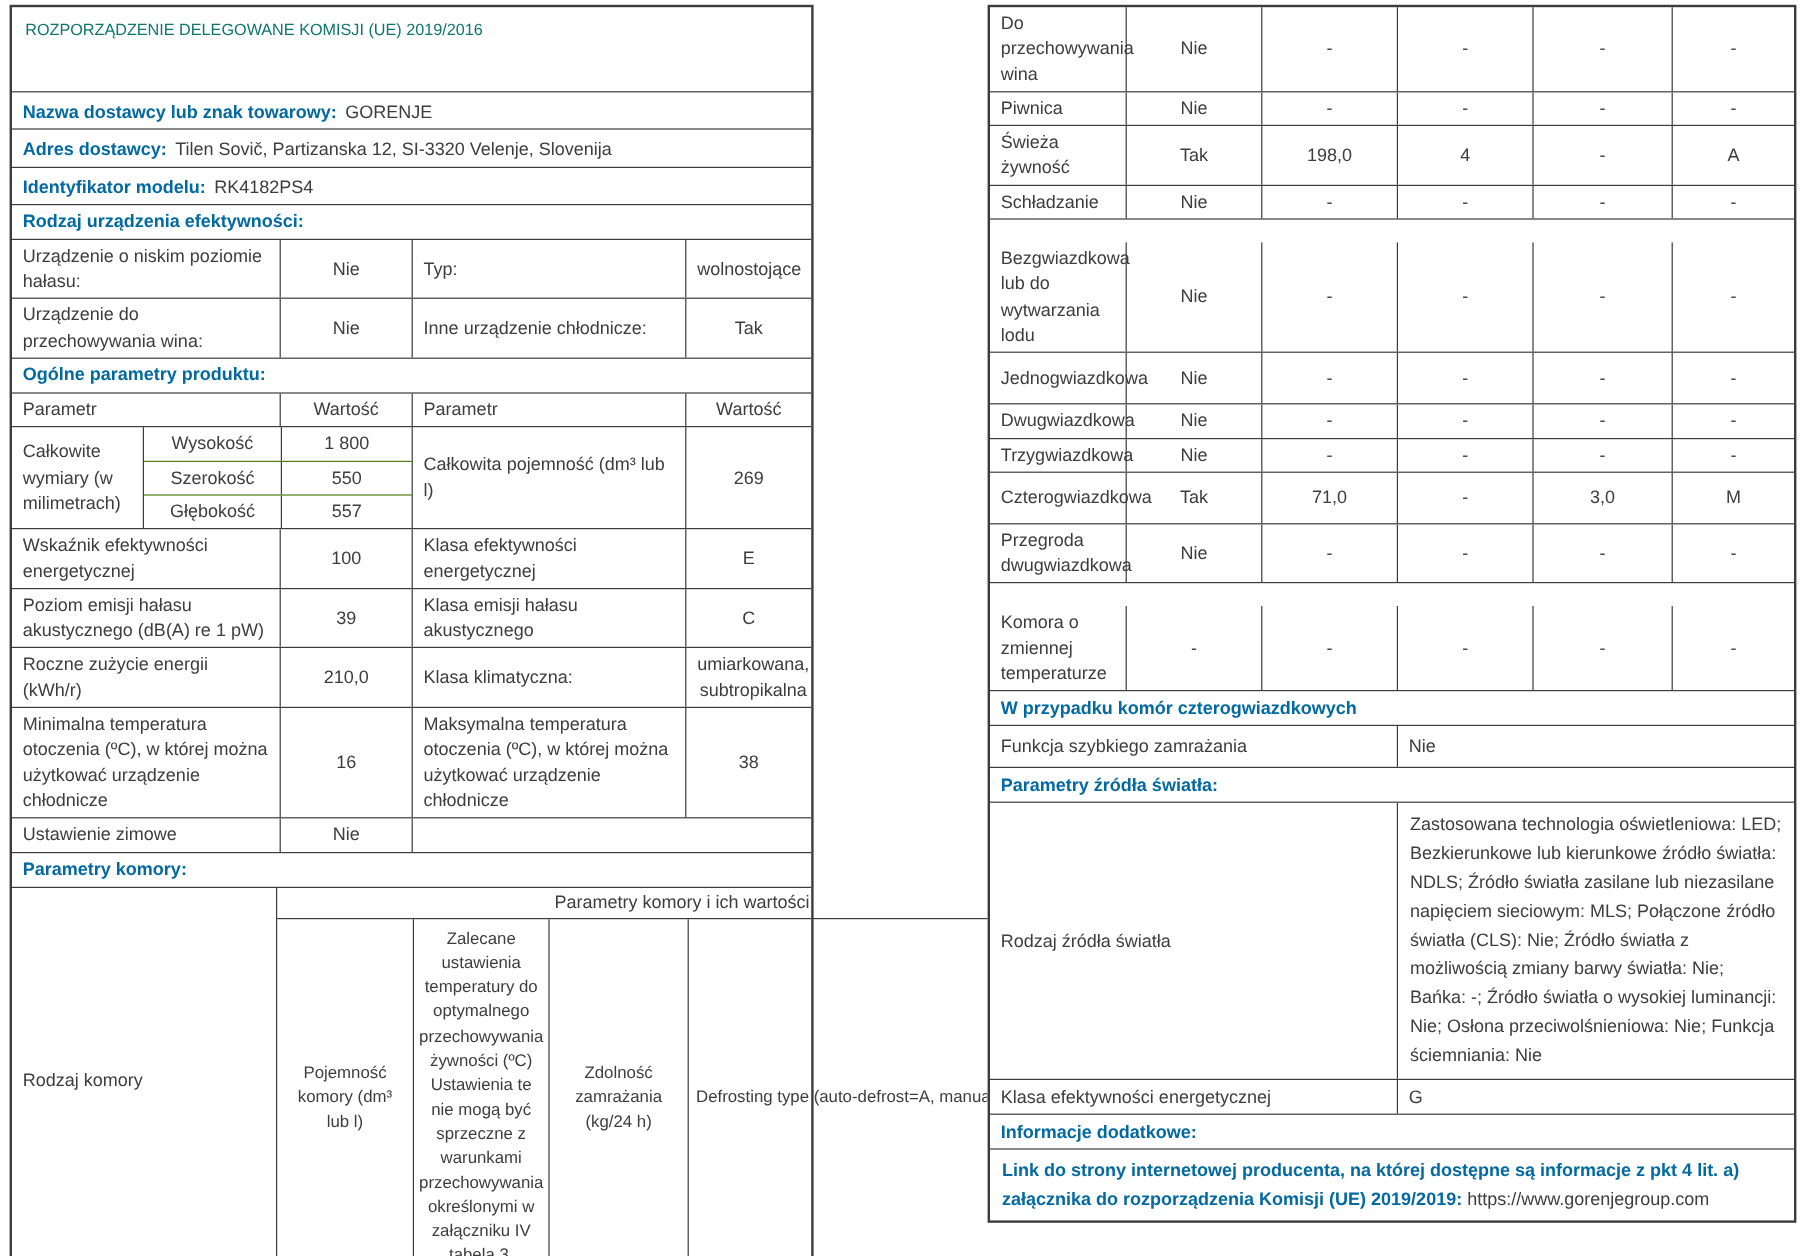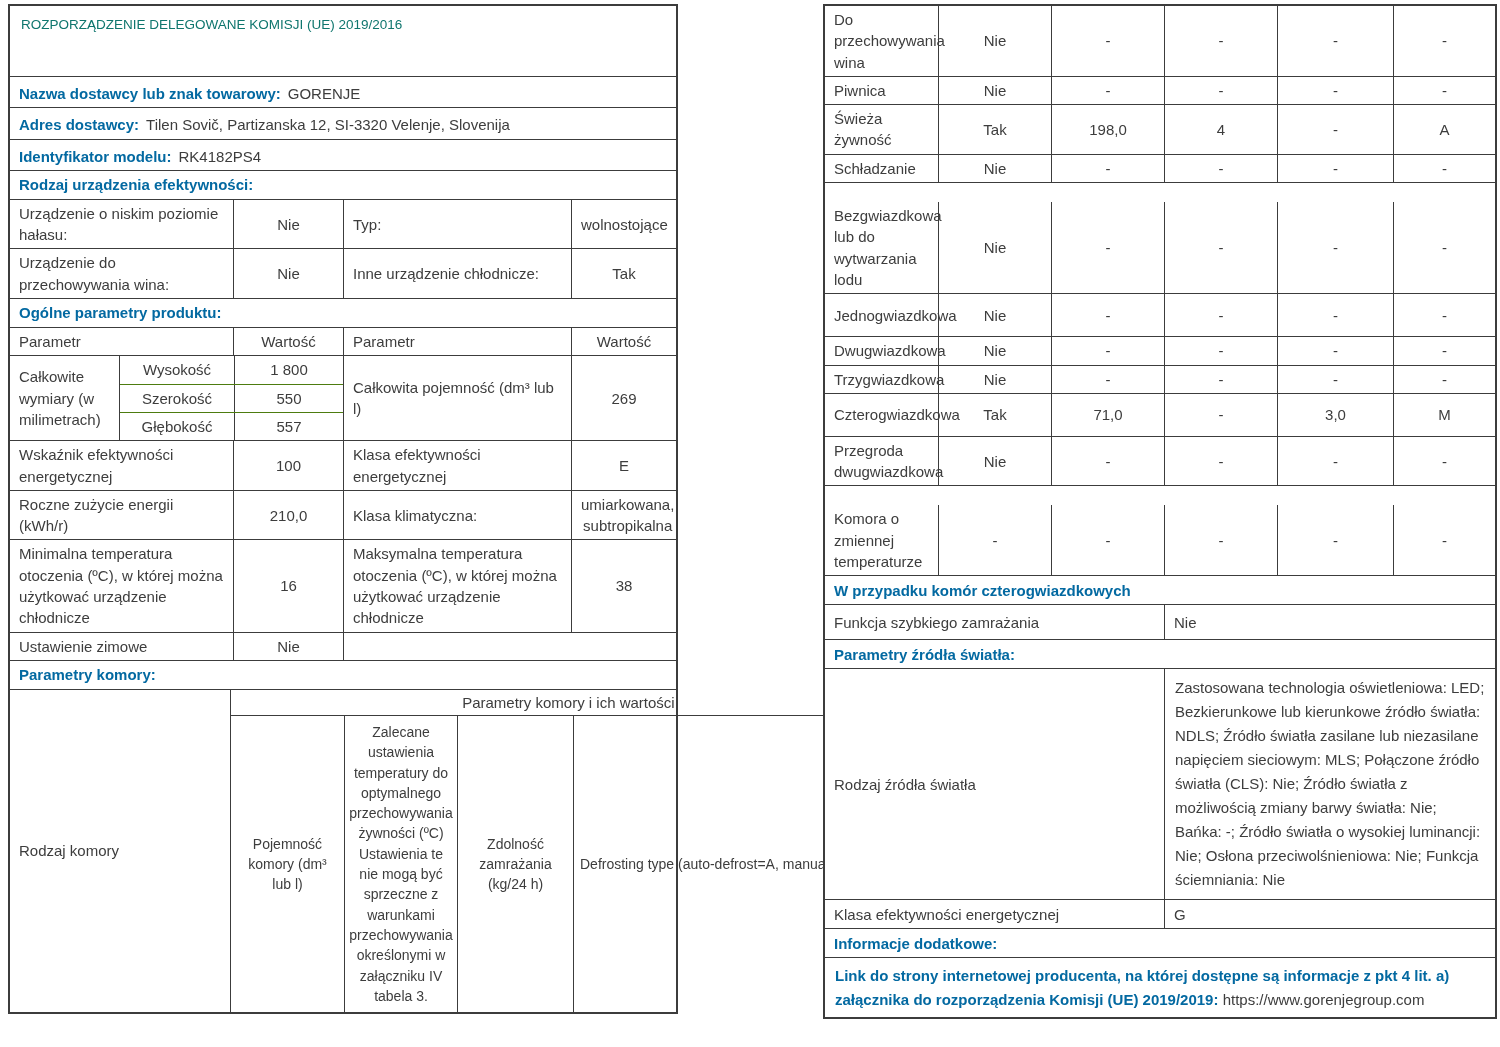--- a/index.html
+++ b/index.html
@@ -117,20 +117,26 @@
     <div class="cell wpar2 bl">Całkowita pojemność (dm³ lub l)</div>
     <div class="cell wflex c">269</div>
   </div>
 
   <div class="row" style="min-height:43px">
     <div class="cell wlab">Wskaźnik efektywności energetycznej</div>
     <div class="cell wval1 c">100</div>
     <div class="cell wpar2">Klasa efektywności energetycznej</div>
     <div class="cell wflex c">E</div>
   </div>
+  <div class="row" style="min-height:45px">
+    <div class="cell wlab">Poziom emisji hałasu akustycznego (dB(A) re 1 pW)</div>
+    <div class="cell wval1 c">39</div>
+    <div class="cell wpar2">Klasa emisji hałasu akustycznego</div>
+    <div class="cell wflex c">C</div>
+  </div>
   <div class="row" style="min-height:42px">
     <div class="cell wlab">Roczne zużycie energii (kWh/r)</div>
     <div class="cell wval1 c">210,0</div>
     <div class="cell wpar2">Klasa klimatyczna:</div>
     <div class="cell wflex c">umiarkowana, subtropikalna</div>
   </div>
   <div class="row" style="min-height:65px">
     <div class="cell wlab">Minimalna temperatura otoczenia (ºC), w której można użytkować urządzenie chłodnicze</div>
     <div class="cell wval1 c">16</div>
     <div class="cell wpar2">Maksymalna temperatura otoczenia (ºC), w której można użytkować urządzenie chłodnicze</div>

